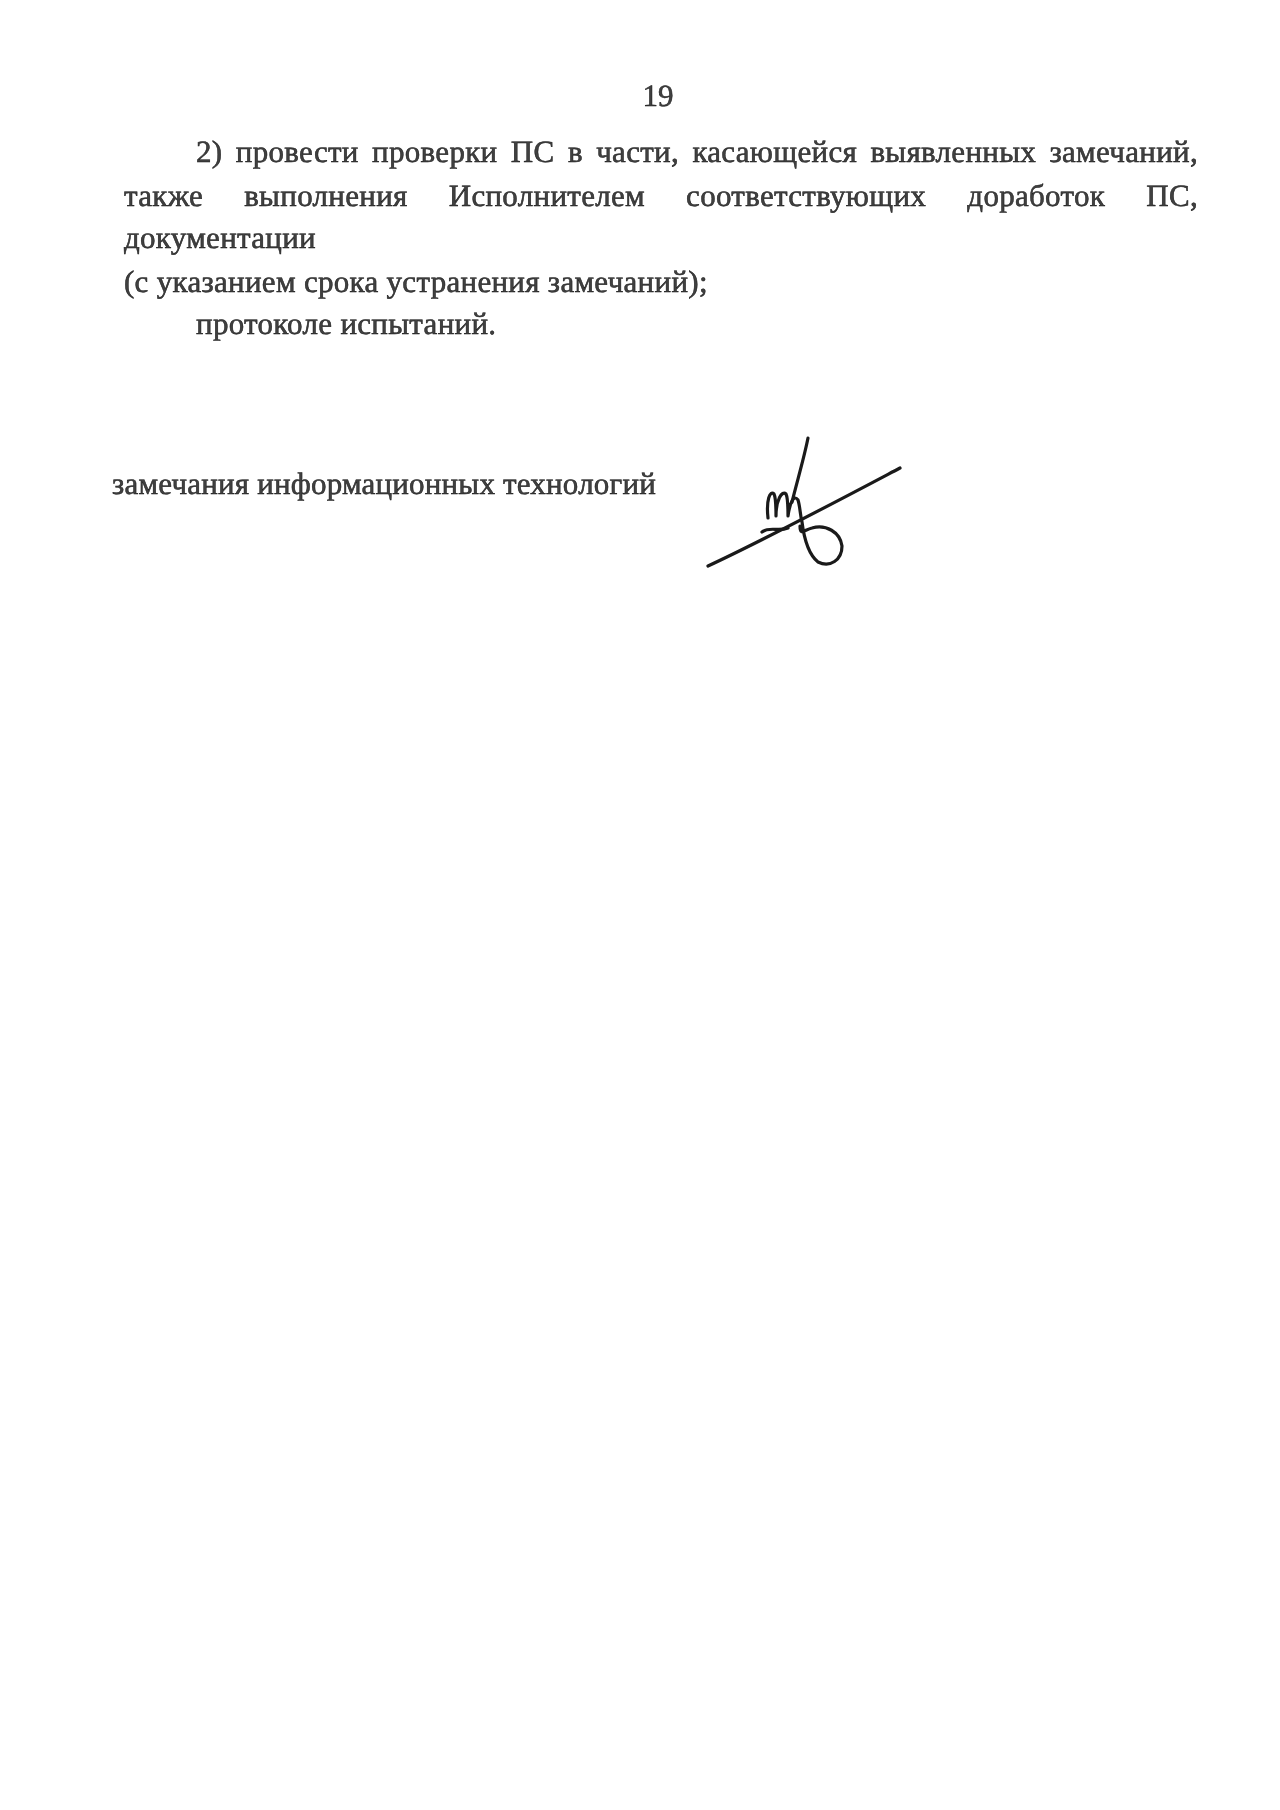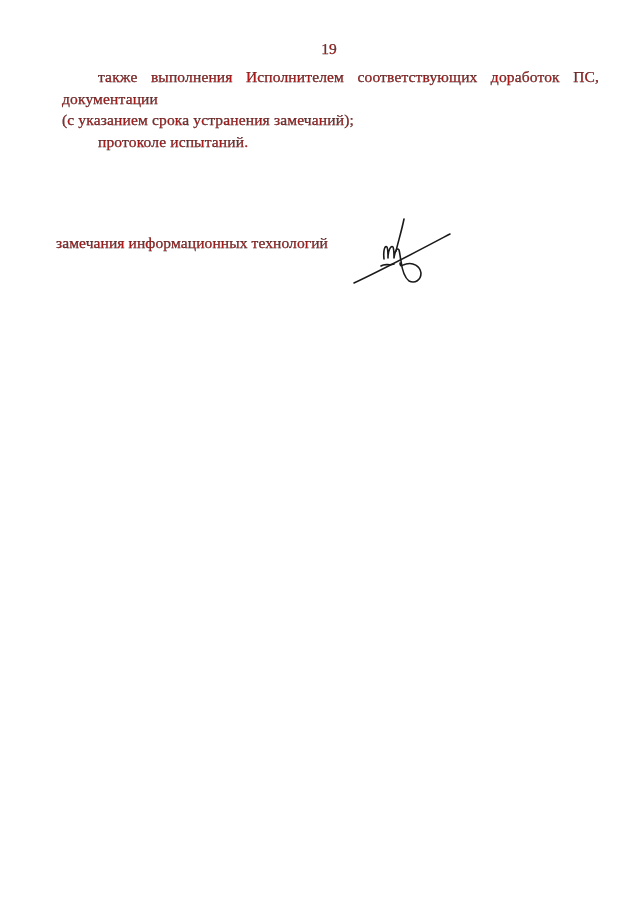--- a/index.html
+++ b/index.html
@@ -2,21 +2,21 @@
 <html><head>
 <meta charset="utf-8">
 <style>
   html, body { margin: 0; padding: 0; background: #ffffff; }
   .page {
     position: relative;
     width: 640px;
     height: 905px;
     background: #ffffff;
     font-family: "Liberation Serif", serif;
-    color: #b91c1c;
+    color: #404040;
     overflow: hidden;
     -webkit-text-stroke: 0.25px #161616;
   }
   .page-number {
     position: absolute;
     top: 38px;
     left: 18px;
     right: 0;
     text-align: center;
     font-size: 15.5px;
@@ -72,20 +72,21 @@
 </style>
 </head>
 <body>
 
 <div class="page">
 
   <div class="page-number">19</div>
 
   <div class="body-text">
       <div class="para">
+        <div class="line">2) провести проверки ПС в части, касающейся выявленных замечаний,</div>
         <div class="line">также выполнения Исполнителем соответствующих доработок ПС, документации</div>
         <div class="line">(с указанием срока устранения замечаний);</div>
       </div>
       <div class="para">
         <div class="line">протоколе испытаний.</div>
       </div>
     </div>
 
   <div class="sign-title">
       <div class="line">замечания информационных технологий</div>

